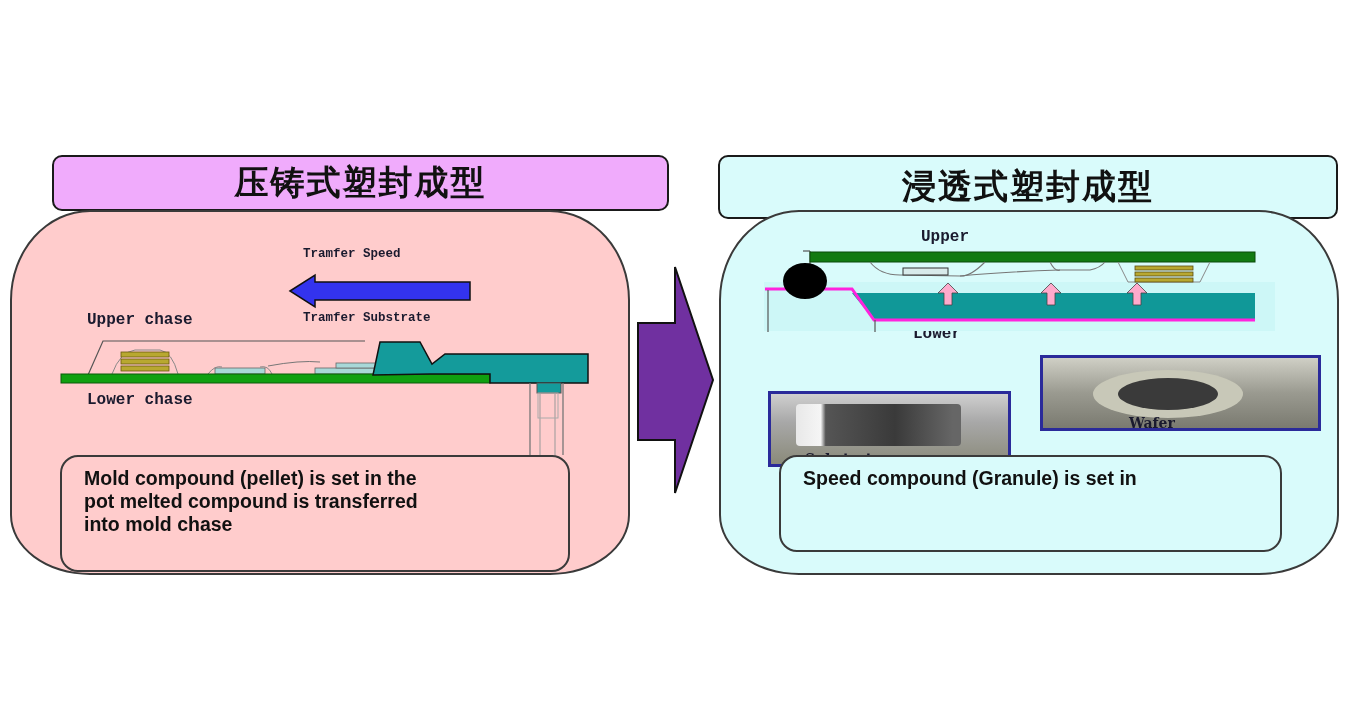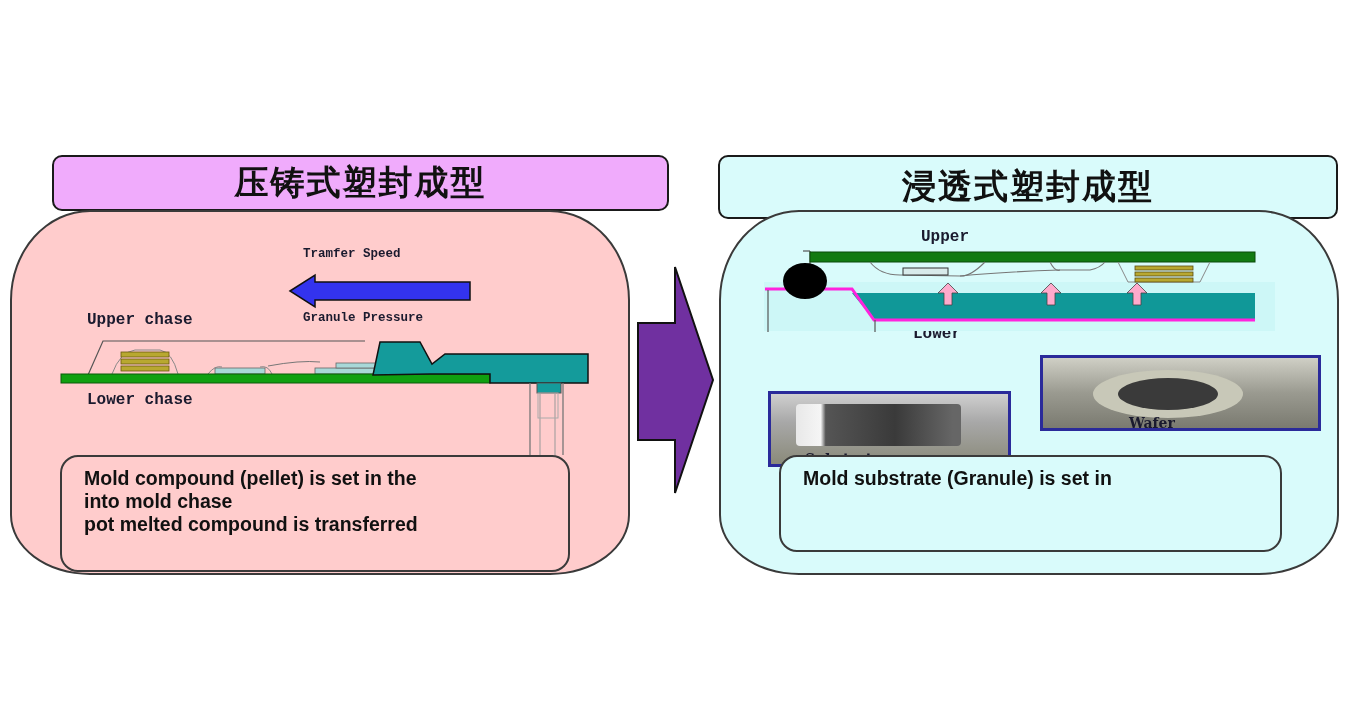--- a/index.html
+++ b/index.html
@@ -26,21 +26,21 @@
   .photo { position: absolute; border: 3px solid #2a2a9a; box-sizing: border-box; overflow: hidden; }
   .photo-label { position: absolute; bottom: -3px; font-family: "DejaVu Serif", serif; font-weight: bold; font-size: 14px; color: #1a1a2e; }
 </style>
 </head>
 <body>
 
 <div class="title-box title-left">压铸式塑封成型</div>
 <div class="panel panel-left"></div>
 
 <span class="diagram-label lbl-small" style="left:303px; top:247px;">Tramfer Speed</span>
-<span class="diagram-label lbl-small" style="left:303px; top:311px;">Granule Pressure</span>
+<span class="diagram-label lbl-small" style="left:303px; top:311px;">Tramfer Substrate</span>
 <span class="diagram-label lbl-big" style="left:87px; top:311px;">Upper chase</span>
 <span class="diagram-label lbl-big" style="left:87px; top:391px;">Lower chase</span>
 
 <svg class="abs" style="left:0; top:0;" width="1351" height="726">
 
   <polygon points="290,291 315,275 315,282 470,282 470,300 315,300 315,307" fill="#3333ee" stroke="#111" stroke-width="1.5"></polygon>
 
   <polyline points="88,375 103,341 365,341" fill="none" stroke="#555" stroke-width="1.2"></polyline>
 
   <g>
@@ -63,22 +63,22 @@
   <rect x="537" y="383" width="24" height="10" fill="#149b9b" stroke="#555" stroke-width="1"></rect>
   <line x1="530" y1="383" x2="530" y2="455" stroke="#777" stroke-width="1.3"></line>
   <line x1="563" y1="383" x2="563" y2="455" stroke="#777" stroke-width="1.3"></line>
   <line x1="540" y1="393" x2="540" y2="455" stroke="#999" stroke-width="1"></line>
   <line x1="555" y1="393" x2="555" y2="455" stroke="#999" stroke-width="1"></line>
   <rect x="538" y="393" width="20" height="25" fill="none" stroke="#aaa" stroke-width="1"></rect>
 </svg>
 
 <div class="desc-box desc-left">
   <span class="desc-line">Mold compound (pellet) is set in the</span>
+  <span class="desc-line">pot melted compound is transferred</span>
   <span class="desc-line">into mold chase</span>
-  <span class="desc-line">pot melted compound is transferred</span>
 </div>
 
 <svg class="abs" style="left:620px; top:250px;" width="110" height="260">
   <polygon points="18,73 55,73 55,17 93,130 55,243 55,190 18,190" fill="#7030a0" stroke="#111" stroke-width="2"></polygon>
 </svg>
 
 <div class="title-box title-right">浸透式塑封成型</div>
 <div class="panel panel-right"></div>
 
 <span class="diagram-label lbl-big" style="left:921px; top:228px;">Upper</span>
@@ -117,14 +117,14 @@
   <div class="abs" style="left:25px; top:10px; width:165px; height:42px; background: linear-gradient(90deg, #e8e8e8 0%, #f5f5f5 15%, #555 18%, #3a3a3a 60%, #666 95%); border-radius:4px;"></div>
   <span class="photo-label" style="left:34px;">Substrate</span>
 </div>
 <div class="photo" style="left:1040px; top:355px; width:281px; height:76px; background: linear-gradient(180deg, #cfcfc5 0%, #9a9a90 50%, #7a7a70 100%);">
   <div class="abs" style="left:50px; top:12px; width:150px; height:48px; border-radius:50%; background:#c8c8b8;"></div>
   <div class="abs" style="left:75px; top:20px; width:100px; height:32px; border-radius:50%; background:#3a3a3a;"></div>
   <span class="photo-label" style="left:86px;">Wafer</span>
 </div>
 
 <div class="desc-box desc-right">
-  <span class="desc-line">Mold substrate (Granule) is set in</span>
+  <span class="desc-line">Speed compound (Granule) is set in</span>
 </div>
 
 </body></html>

